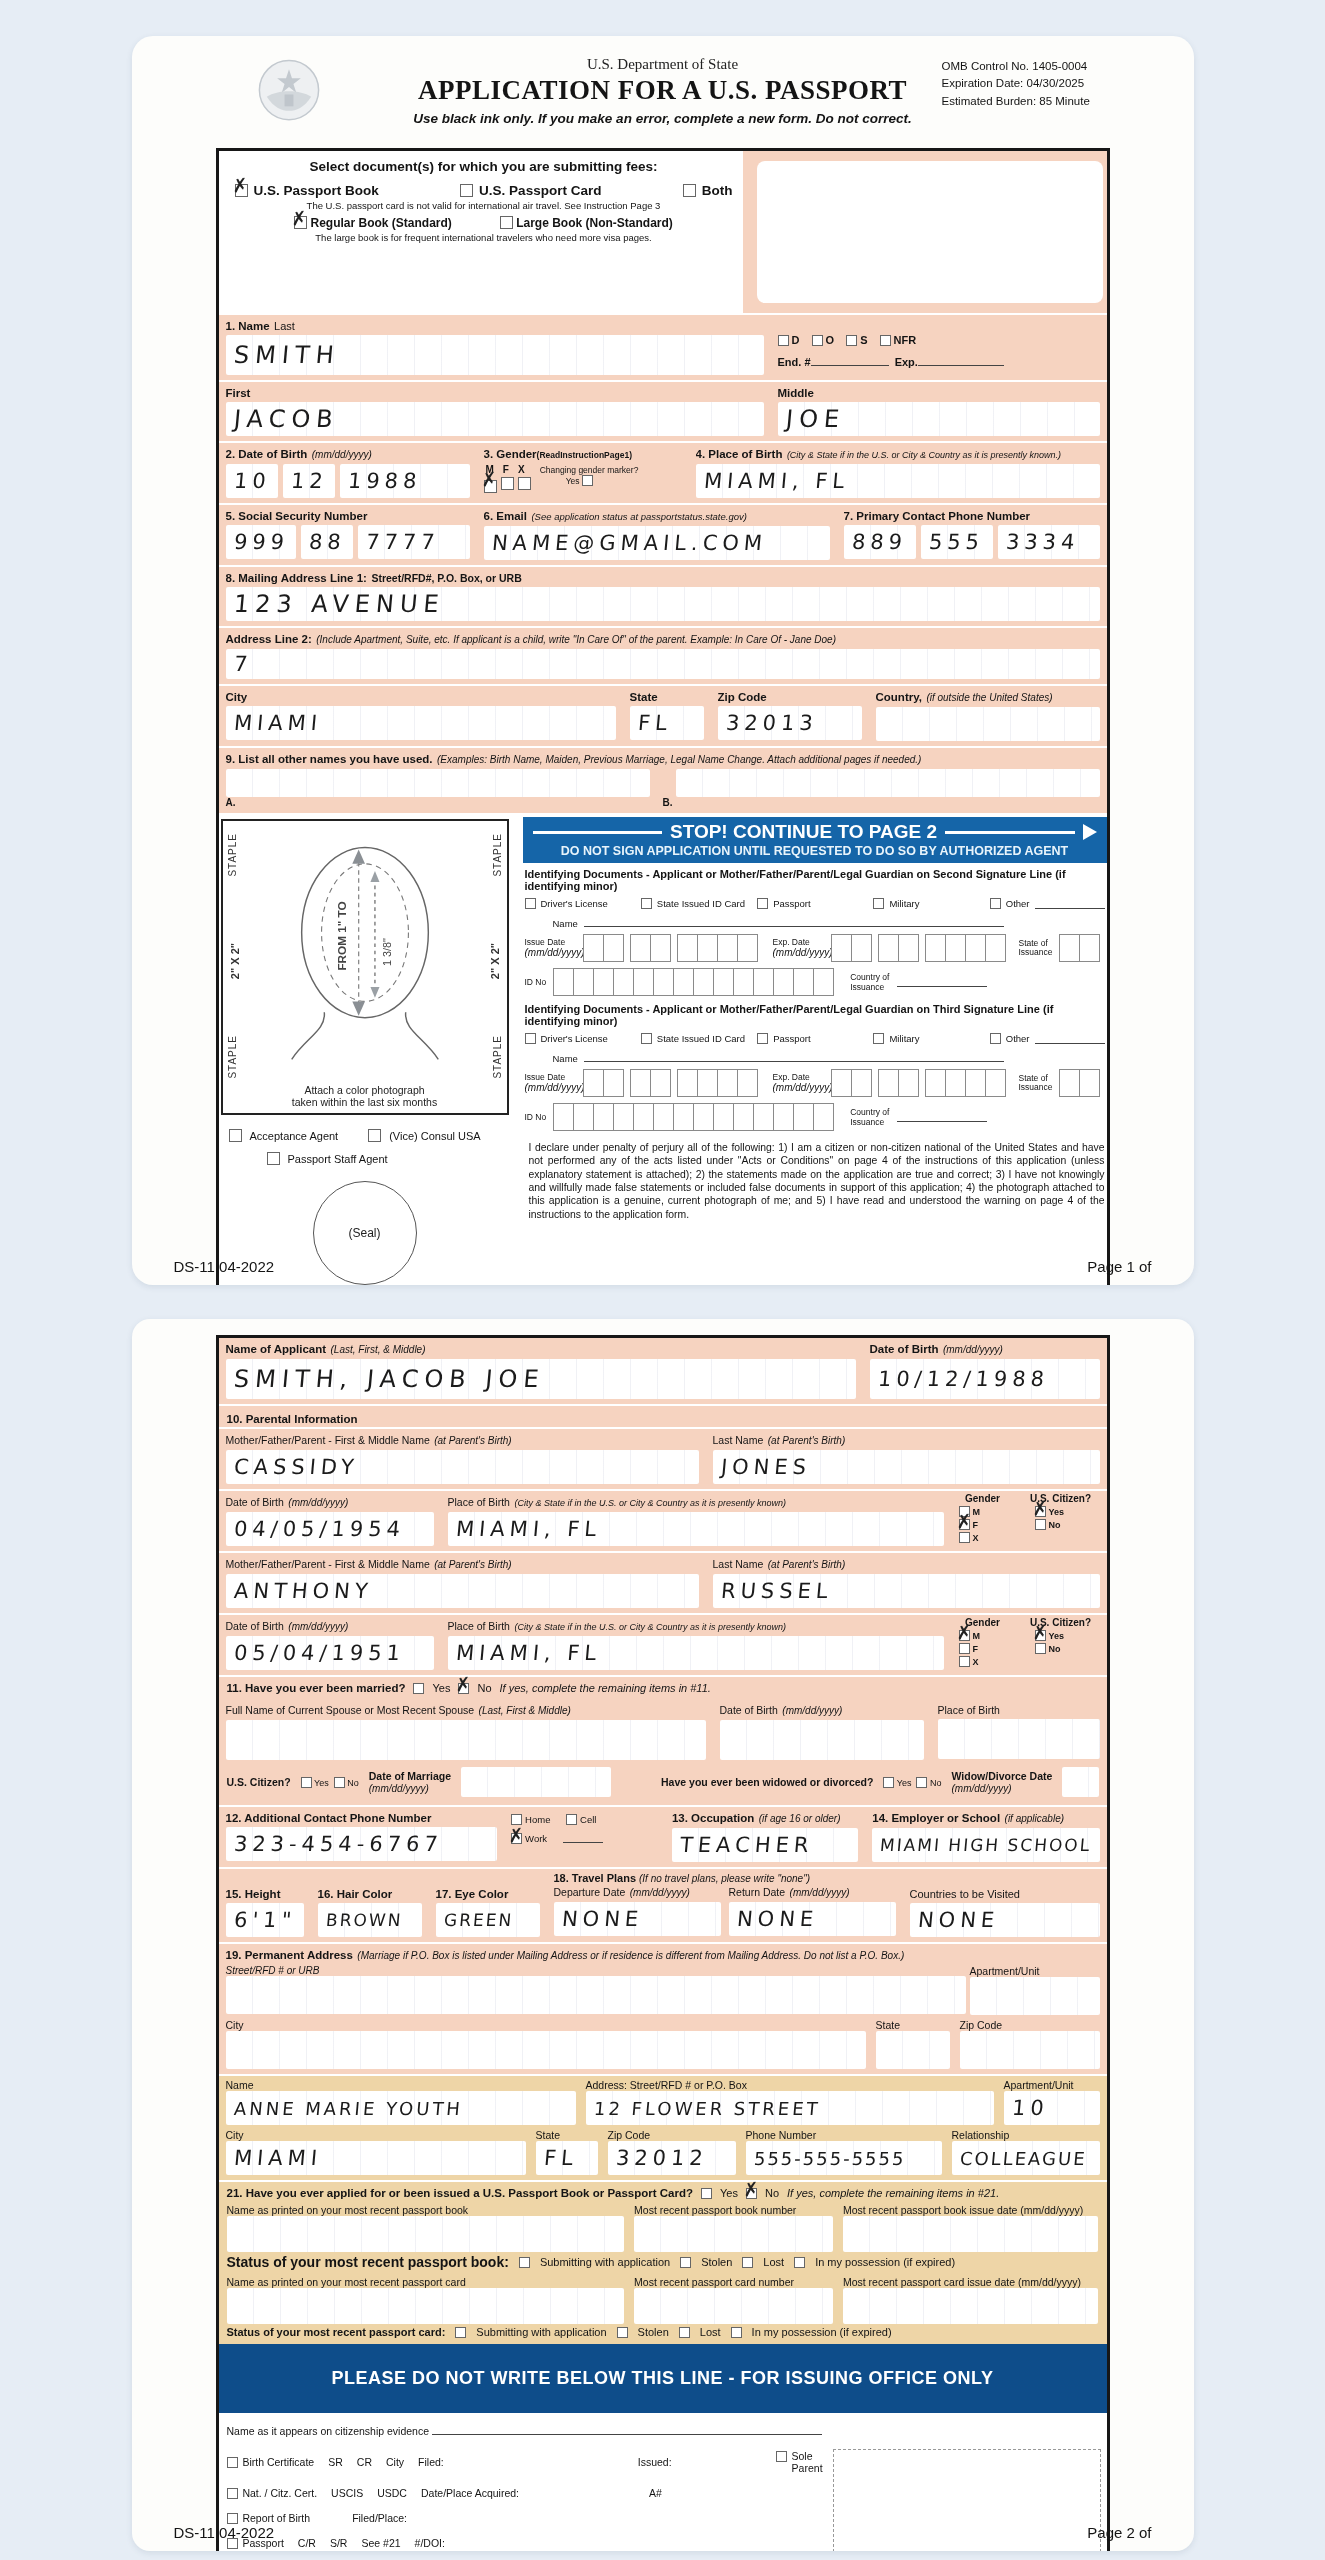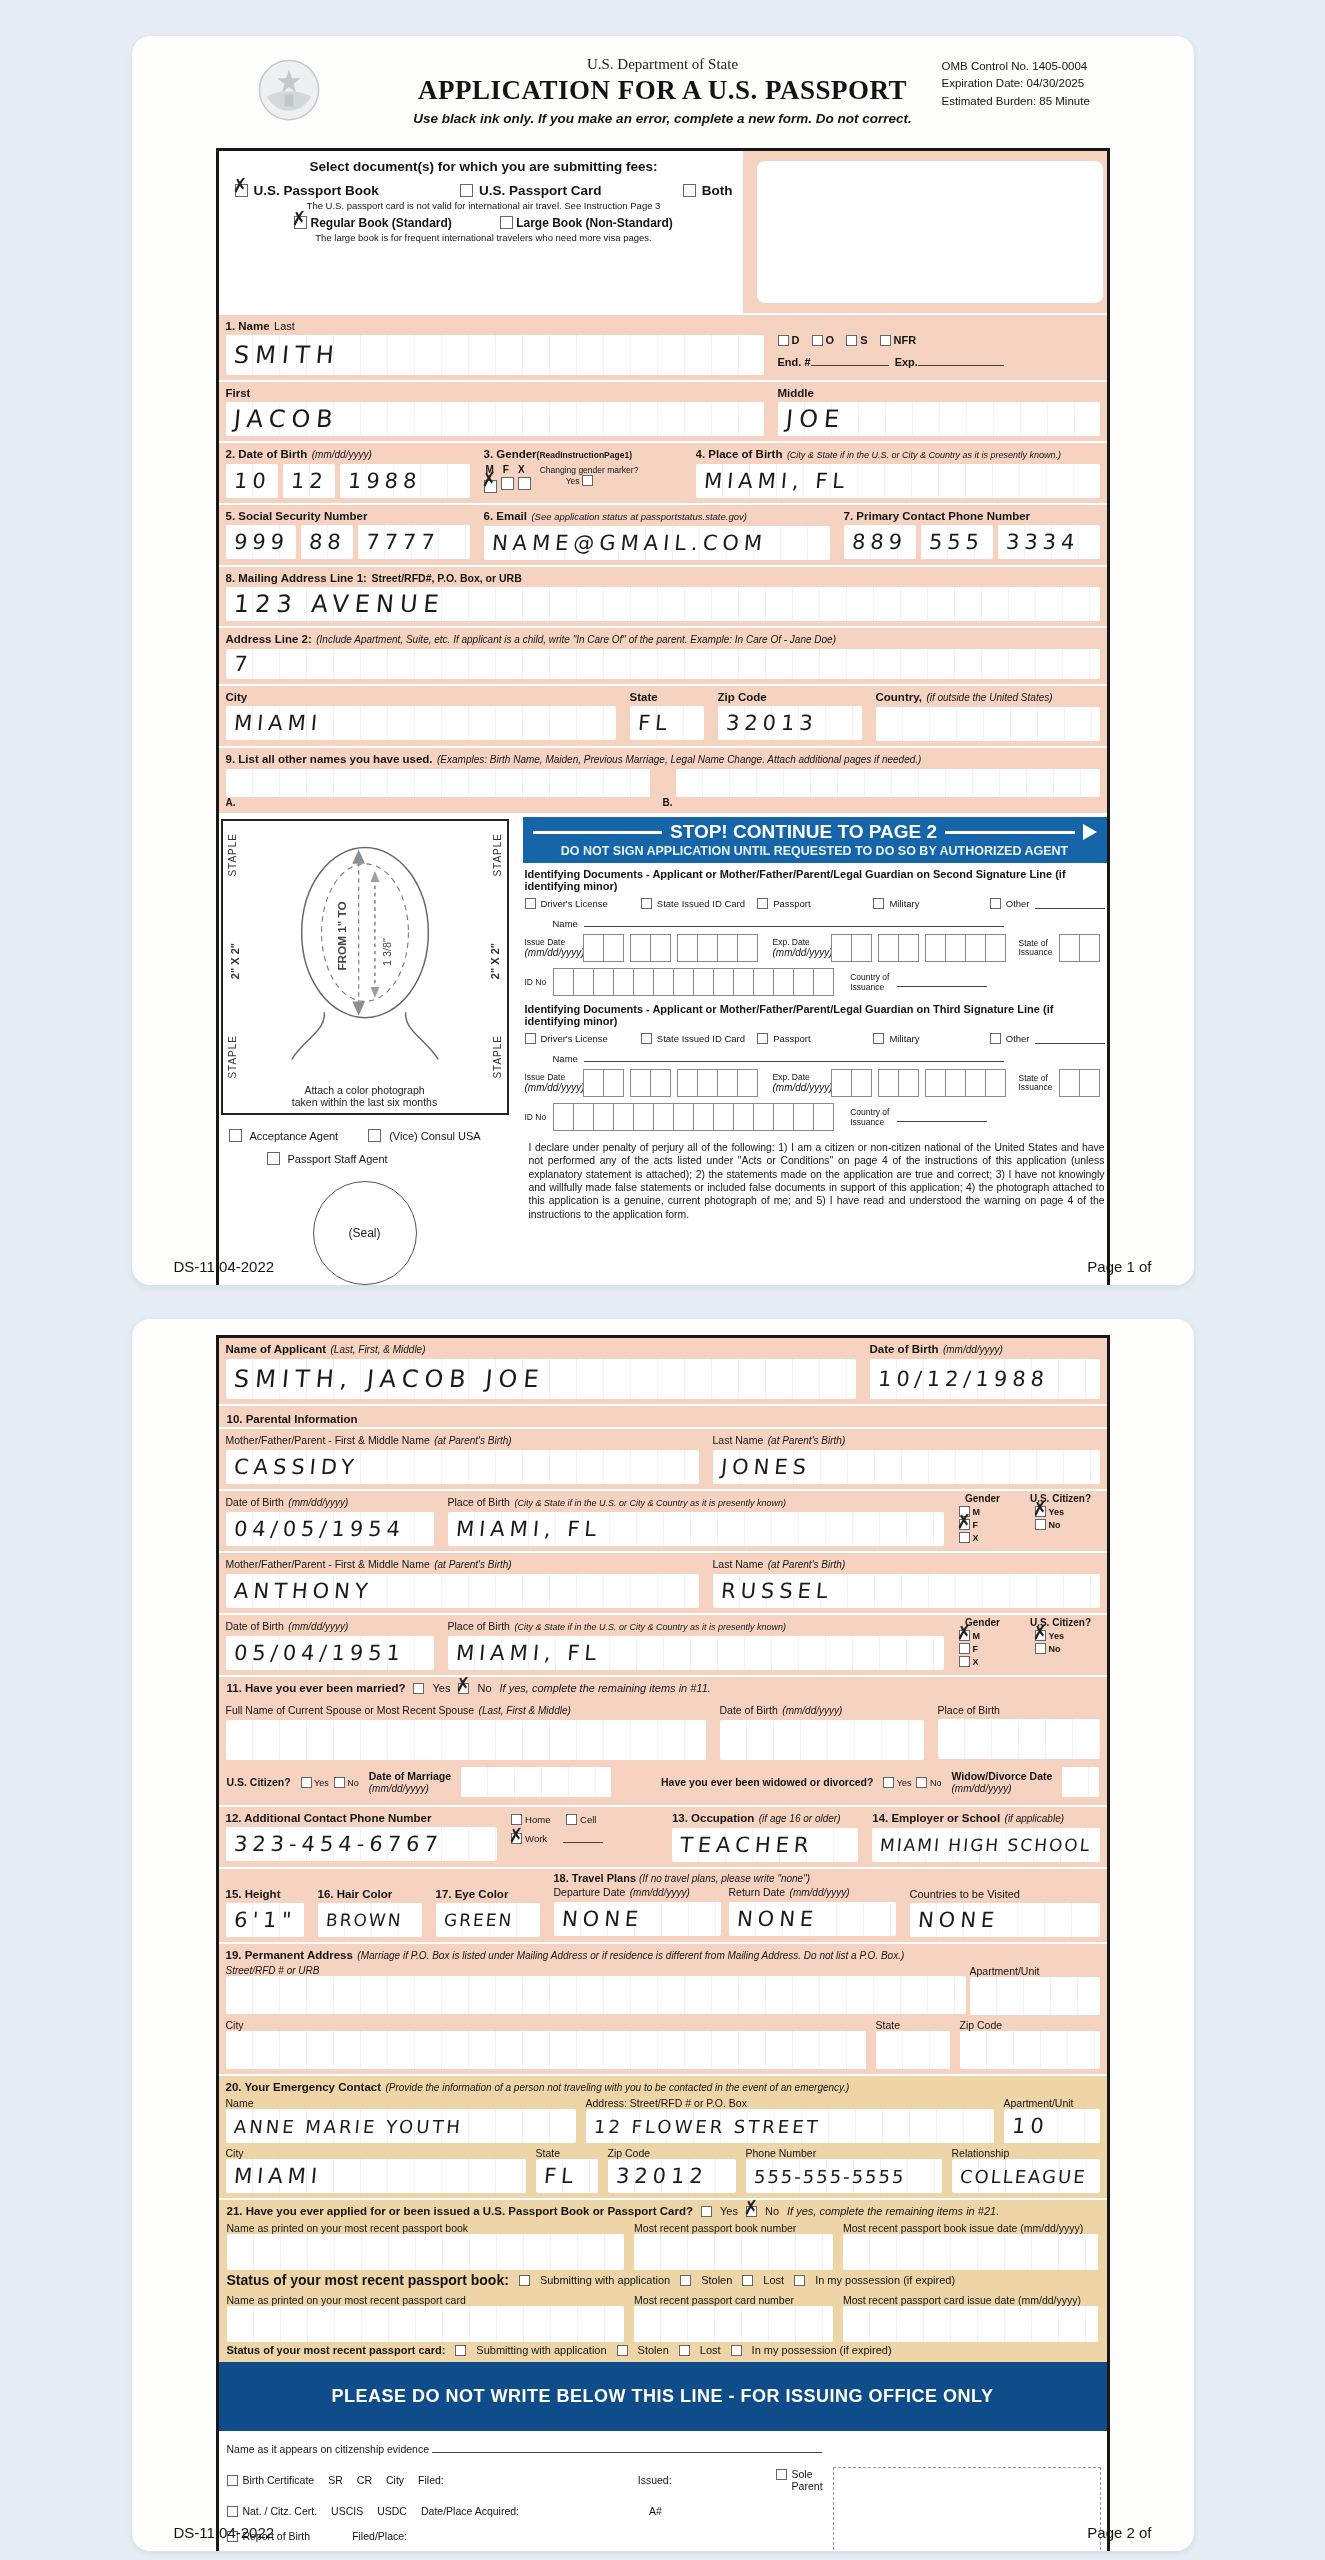--- a/index.html
+++ b/index.html
@@ -7,21 +7,21 @@
     width: 1325px; height: 2560px; margin: 0 auto;
     background: #e6edf5;
     font-family: "Liberation Sans", sans-serif;
     color: #141414; overflow: hidden;
   }
   .card {
     width: 1062px; margin: 0 auto; background: #fdfdfb;
     border-radius: 18px; position: relative; overflow: hidden;
     box-shadow: 0 2px 6px rgba(30,60,90,.10);
   }
-  #card1 { margin-top: 36px; height: 1249px; }
+  #card1 { margin-top: 36px; height: 1249px; border-radius: 21px; }
   #card2 { margin-top: 34px; height: 1232px; }
   .inner { padding: 16px 84px 0; }
 
   
   .hdr { position: relative; height: 96px; }
   .seal { position: absolute; left: 36px; top: 2px; width: 74px; height: 78px; }
   .hdr-c { text-align: center; padding-top: 4px; }
   .dept { font-family: "Liberation Serif", serif; font-size: 15px; color: #222; }
   .h-title { font-family: "Liberation Serif", serif; font-weight: bold; font-size: 27px; letter-spacing: .5px; margin-top: 2px; }
   .instr { font-size: 13.5px; font-weight: bold; font-style: italic; margin-top: 5px; }
@@ -835,21 +835,20 @@
             <div style="width:140px">
               <div class="note" style="font-style:normal;font-size:10.5px">Zip Code</div>
               <div class="win" style="min-height:38px"></div>
             </div>
           </div>
         </div>
       </div>
 
       <div class="tanband">
         <div class="fld">
-          <div class="lblline"><span class="lbl">20. Your Emergency Contact</span> <span class="note">(Provide the information of a person not traveling with you to be contacted in the event of an emergency.)</span></div>
           <div class="row" style="gap:10px">
             <div style="width:350px">
               <div style="font-size:10.5px">Name</div>
               <div class="win">
                   <span class="hw" style="font-size:18px;letter-spacing:3px">ANNE MARIE YOUTH</span>
                 </div>
             </div>
             <div style="flex:1">
               <div style="font-size:10.5px">Address: Street/RFD # or P.O. Box</div>
               <div class="win">

